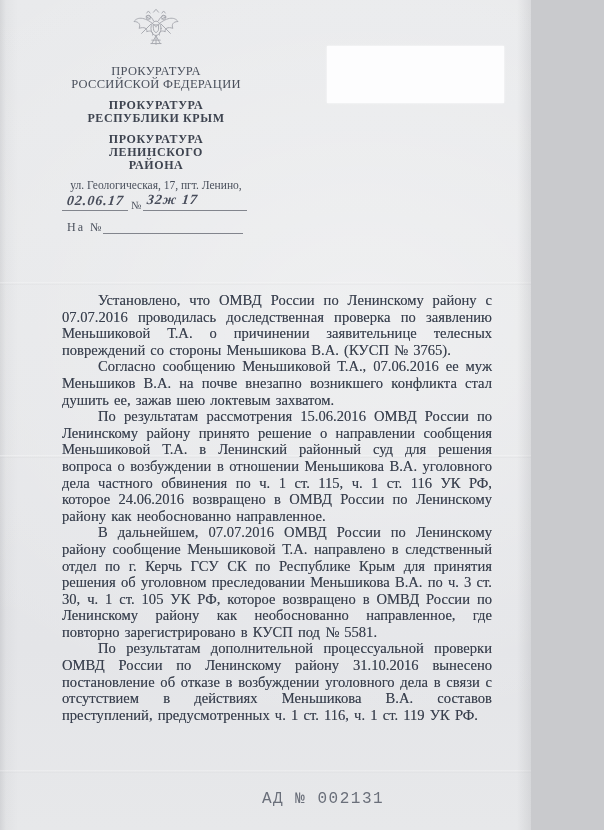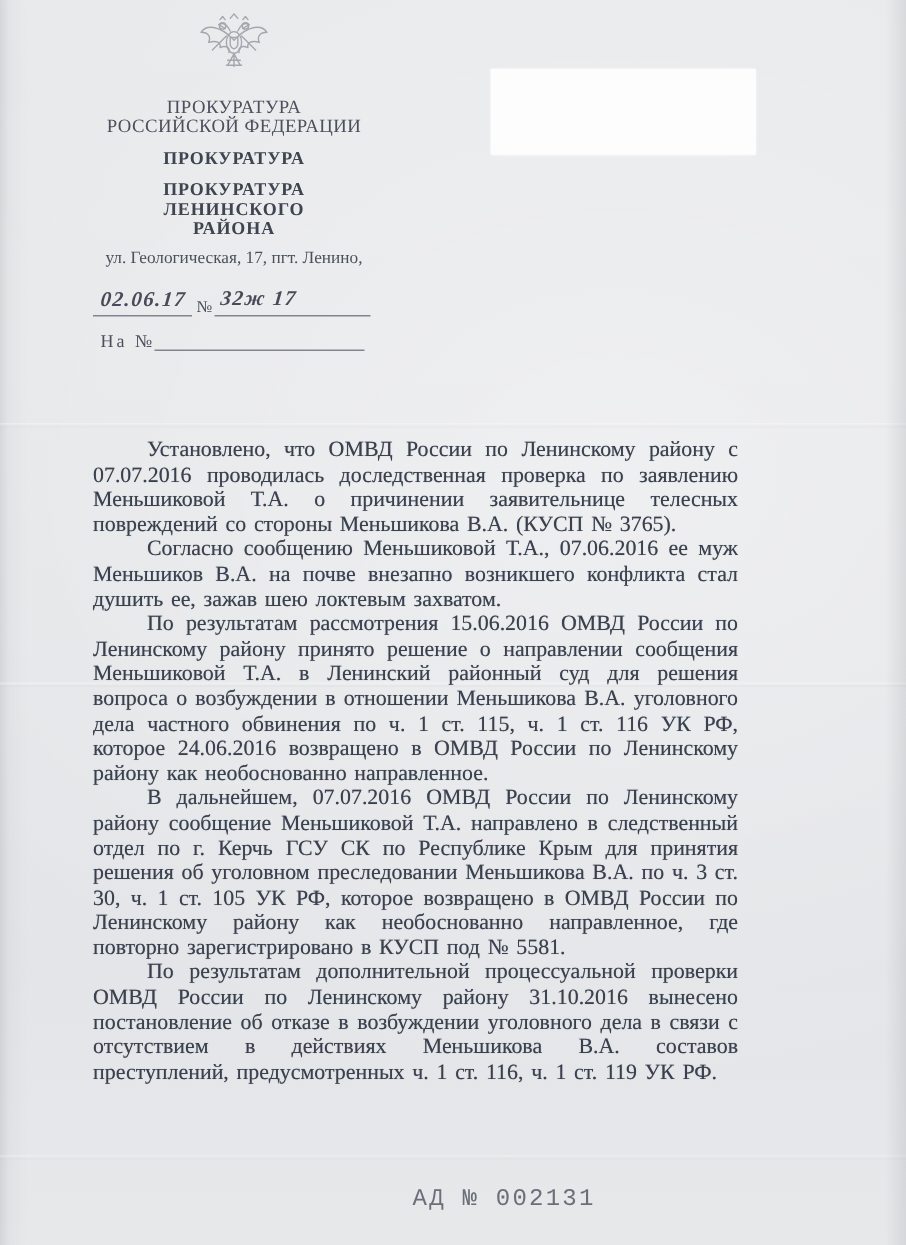--- a/index.html
+++ b/index.html
@@ -1,18 +1,18 @@
 <!DOCTYPE html>
 <html><head>
 <meta charset="utf-8">
 <style>
   html,body{margin:0;padding:0;background:#c9cacd;}
   .page{
     position:relative;
-    width:604px;height:830px;
+    width:531px;height:830px;
     margin:0;
     background:
       radial-gradient(ellipse 900px 700px at 68% 38%, rgba(255,255,255,0.35), rgba(255,255,255,0) 60%),
       linear-gradient(90deg, rgba(120,122,128,0.18) 0px, rgba(120,122,128,0.05) 6px, rgba(0,0,0,0) 18px),
       linear-gradient(180deg, #e9eaec 0%, #e6e7e9 40%, #e4e5e8 78%, #e7e8ea 100%);
     overflow:hidden;
     font-family:"Liberation Serif", serif;
     color:#3a4150;
   }
   
@@ -45,21 +45,21 @@
   .reply-label{position:absolute;left:67px;top:220px;font-size:12px;color:#4a505c;letter-spacing:2px;}
   .reply-line{position:absolute;left:103px;top:219px;width:140px;height:14px;border-bottom:1px solid #82858d;}
 
   
   .body-text{position:absolute;left:62px;top:292px;width:430px;
     font-size:14.6px;line-height:16.6px;text-align:justify;color:#39404e;
     text-shadow:0 0 .5px rgba(57,64,78,.55);}
   .body-text p{margin:0;text-indent:36px;word-spacing:1.5px;}
 
   
-  .stamp{position:absolute;left:275px;top:790px;
+  .stamp{position:absolute;left:262px;top:790px;
     font-family:"Liberation Mono", monospace;font-size:16px;letter-spacing:1.5px;color:#6a6f7a;}
 </style>
 </head>
 <body>
 
 <div class="page">
 
   <div class="crease-h crease-1"></div>
   <div class="crease-h crease-2"></div>
   <div class="crease-h crease-3"></div>
@@ -85,20 +85,21 @@
         <path d="M27 20 h6 v5 c0 2 -1.5 3.5 -3 4 c-1.5 -0.5 -3 -2 -3 -4 z"></path>
 
         <path d="M13 30 L24 19 M47 30 L36 19"></path>
 
         <path d="M30 33 l-5 9 M30 33 v10 M30 33 l5 9 M25 38 h10 M24 42 h12"></path>
       </g>
     </svg>
     <div class="org-federal">ПРОКУРАТУРА</div>
     <div class="org-federal" style="margin-top:1px">РОССИЙСКОЙ ФЕДЕРАЦИИ</div>
     <div class="org-bold">ПРОКУРАТУРА</div>
+    <div class="org-bold" style="margin-top:1px">РЕСПУБЛИКИ КРЫМ</div>
     <div class="org-bold">ПРОКУРАТУРА</div>
     <div class="org-bold" style="margin-top:1px">ЛЕНИНСКОГО</div>
     <div class="org-bold" style="margin-top:1px">РАЙОНА</div>
     <div class="addr">ул. Геологическая, 17, пгт. Ленино,</div>
   </div>
 
   <div class="redaction"></div>
 
   <div class="ref-date">
     <span class="hand">02.06.17</span>

